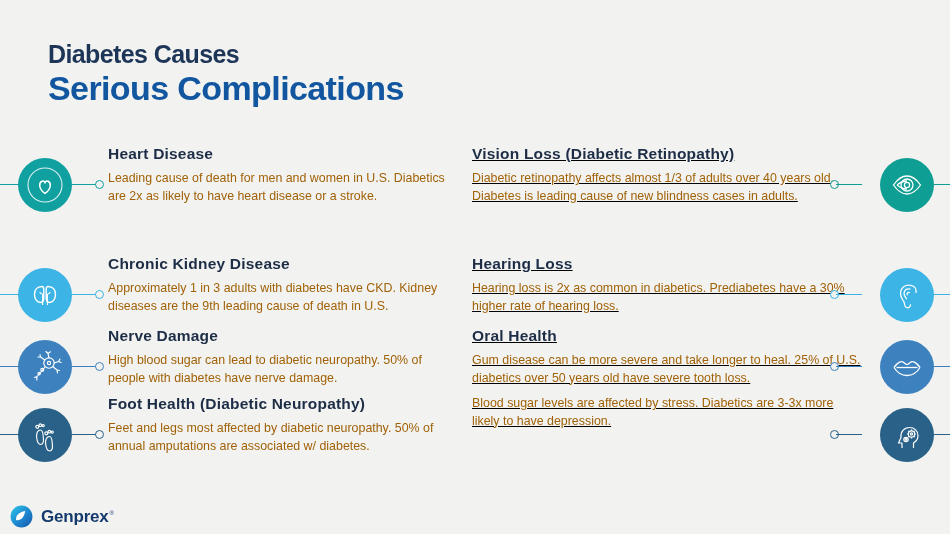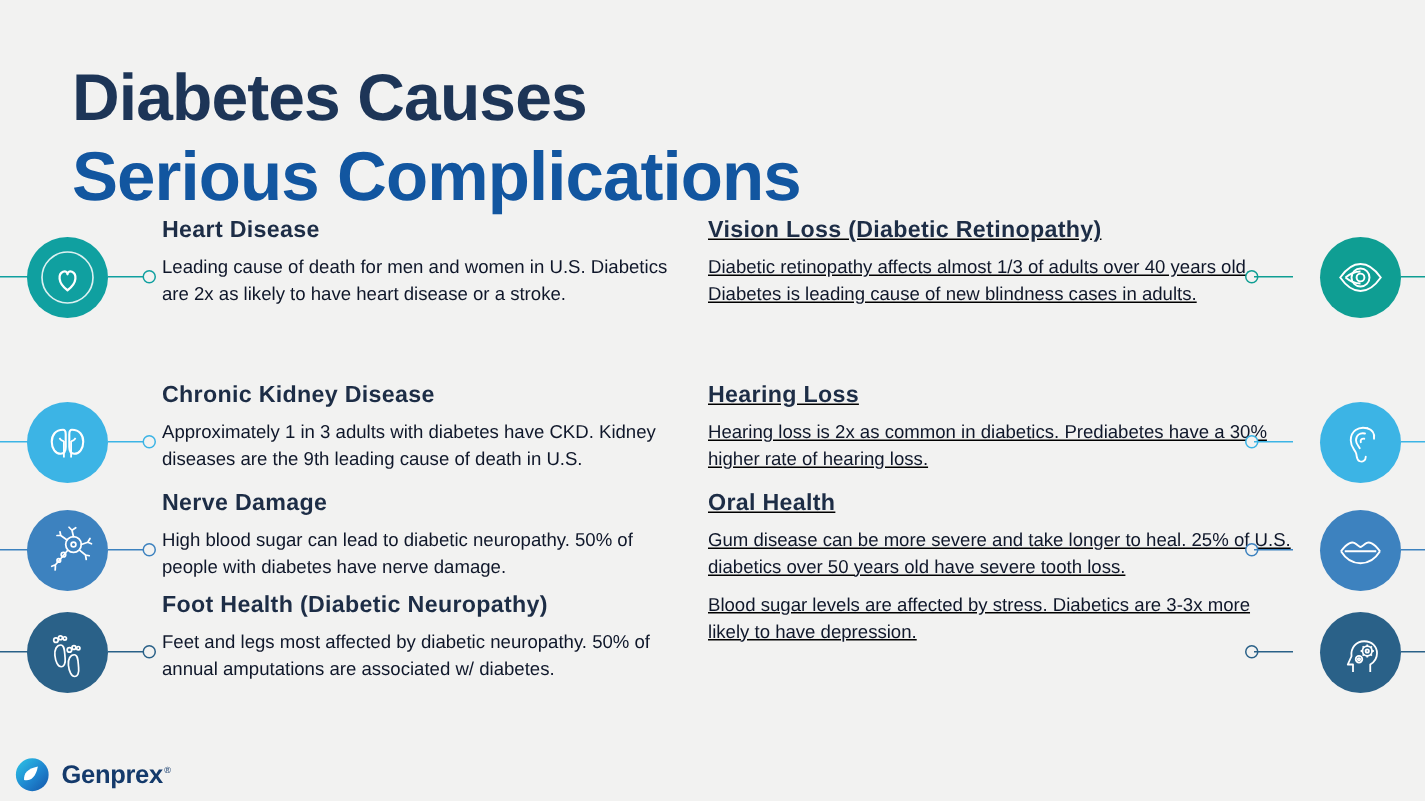--- a/index.html
+++ b/index.html
@@ -24,27 +24,27 @@
 
   
   .title-block {
     position: absolute;
     left: 48px;
     top: 40px;
     line-height: 1.16;
     letter-spacing: -0.6px;
   }
   .title-line1 {
-    font-size: 44px;
+    font-size: 25px;
     font-weight: bold;
     color: #1d3557;
     display: block;
   }
   .title-line2 {
-    font-size: 46px;
+    font-size: 34px;
     font-weight: bold;
     color: #1256a0;
     display: block;
   }
 
   
   .item {
     position: absolute;
     height: 80px;
   }
@@ -107,21 +107,21 @@
   .item-title {
     font-size: 15.5px;
     font-weight: bold;
     color: #1d2d46;
     letter-spacing: 0.2px;
     margin: 0 0 7px 0;
     white-space: nowrap;
   }
   .item-desc {
     font-size: 12.4px;
-    color: #0f172a;
+    color: #a16207;
     line-height: 1.42;
     margin: 0;
   }
 
   
   .logo {
     position: absolute;
     left: 10px;
     top: 505px;
     display: flex;

